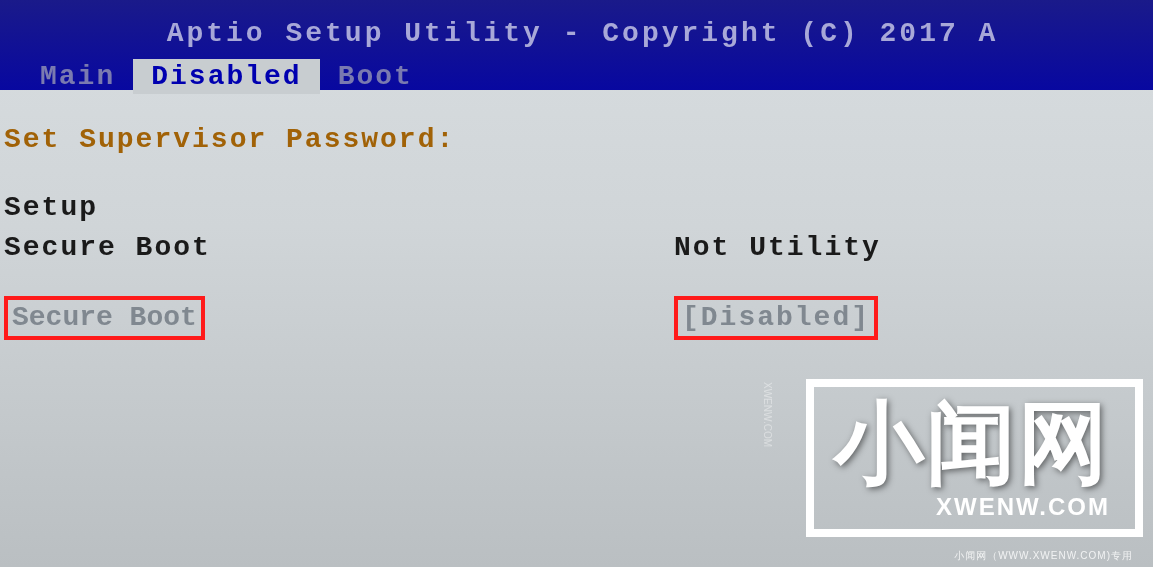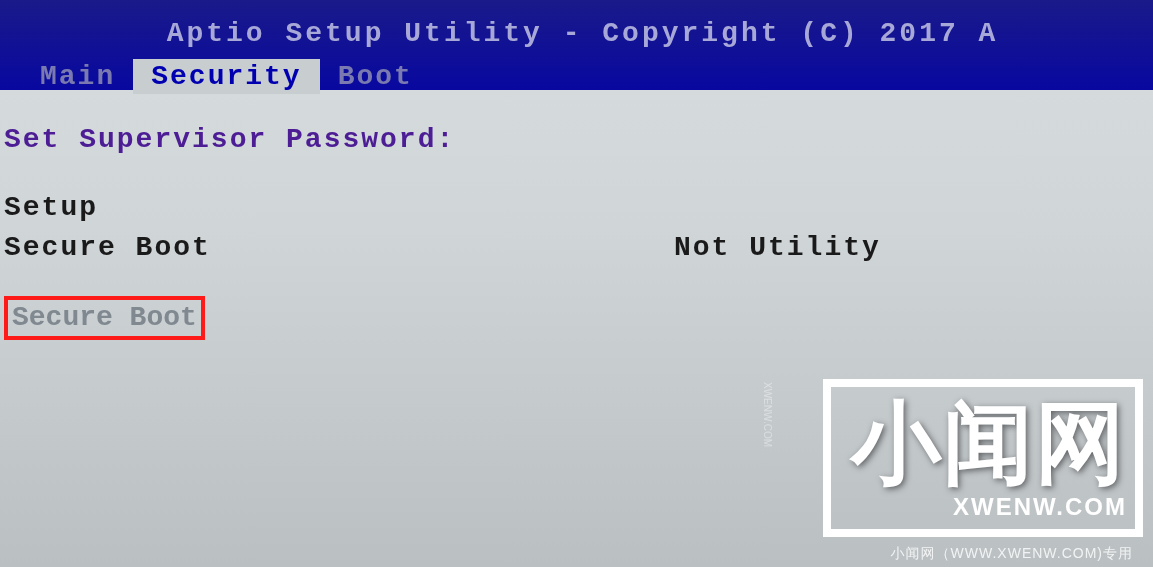--- a/index.html
+++ b/index.html
@@ -65,21 +65,21 @@
       letter-spacing: 2px;
     }
     .label-col {
       width: 670px;
     }
     .value-col {
       font-size: 28px;
       letter-spacing: 2px;
     }
     .blue-text {
-      color: #4c1d95;
+      color: #a16207;
     }
     .black-text {
       color: #1a1a1a;
     }
     .gray-text {
       color: #808890;
     }
     .spacer {
       height: 28px;
     }
@@ -87,21 +87,21 @@
       border: 4px solid #ff1a1a;
       padding: 0 4px;
       display: inline-block;
       line-height: 36px;
     }
     .watermark-box {
       position: absolute;
       right: 10px;
       bottom: 30px;
       border: 8px solid #ffffff;
-      padding: 12px 8px 8px 20px;
+      padding: 12px 25px 8px 20px;
       text-align: right;
     }
     .watermark-title {
       font-family: 'SimSun', 'STSong', serif;
       font-size: 90px;
       font-weight: bold;
       color: #ffffff;
       text-shadow: 2px 2px 6px rgba(0,0,0,0.5);
       line-height: 1;
       letter-spacing: 2px;
@@ -113,21 +113,21 @@
       font-weight: bold;
       letter-spacing: 2px;
       margin-top: 4px;
     }
     .watermark-small {
       position: absolute;
       bottom: 4px;
       right: 20px;
       font-family: 'SimSun', sans-serif;
       color: #ffffff;
-      font-size: 14px;
+      font-size: 10px;
       font-weight: normal;
       letter-spacing: 1px;
       opacity: 0.8;
     }
     .watermark-vertical {
       position: absolute;
       right: 380px;
       bottom: 120px;
       color: #ffffff;
       font-size: 10px;
@@ -147,21 +147,21 @@
   </style>
 </head>
 <body>
 
 <div class="top-edge"></div>
 
 <div class="header">
   <div class="copyright">Aptio Setup Utility - Copyright (C) 2017 A</div>
   <div class="menu-bar">
     <div class="menu-item">Main</div>
-    <div class="menu-item active">Security</div>
+    <div class="menu-item active">Disabled</div>
     <div class="menu-item">Boot</div>
   </div>
 </div>
 
 <div class="content">
   <div class="content-row">
     <span class="label blue-text">Set Supervisor Password:</span>
   </div>
 
   <div class="spacer"></div>
@@ -173,20 +173,23 @@
   <div class="content-row">
     <span class="label label-col black-text">Secure Boot</span>
     <span class="value-col black-text">Not Utility</span>
   </div>
 
   <div class="spacer"></div>
 
   <div class="content-row">
     <span class="label-col">
       <span class="highlight-box gray-text">Secure Boot</span>
+    </span>
+    <span class="value-col">
+      <span class="highlight-box gray-text">[Disabled]</span>
     </span>
   </div>
 
   <div class="spacer"></div>
 
 </div>
 
 <span class="watermark-vertical">XWENW.COM</span>
 
 <div class="watermark-box">

